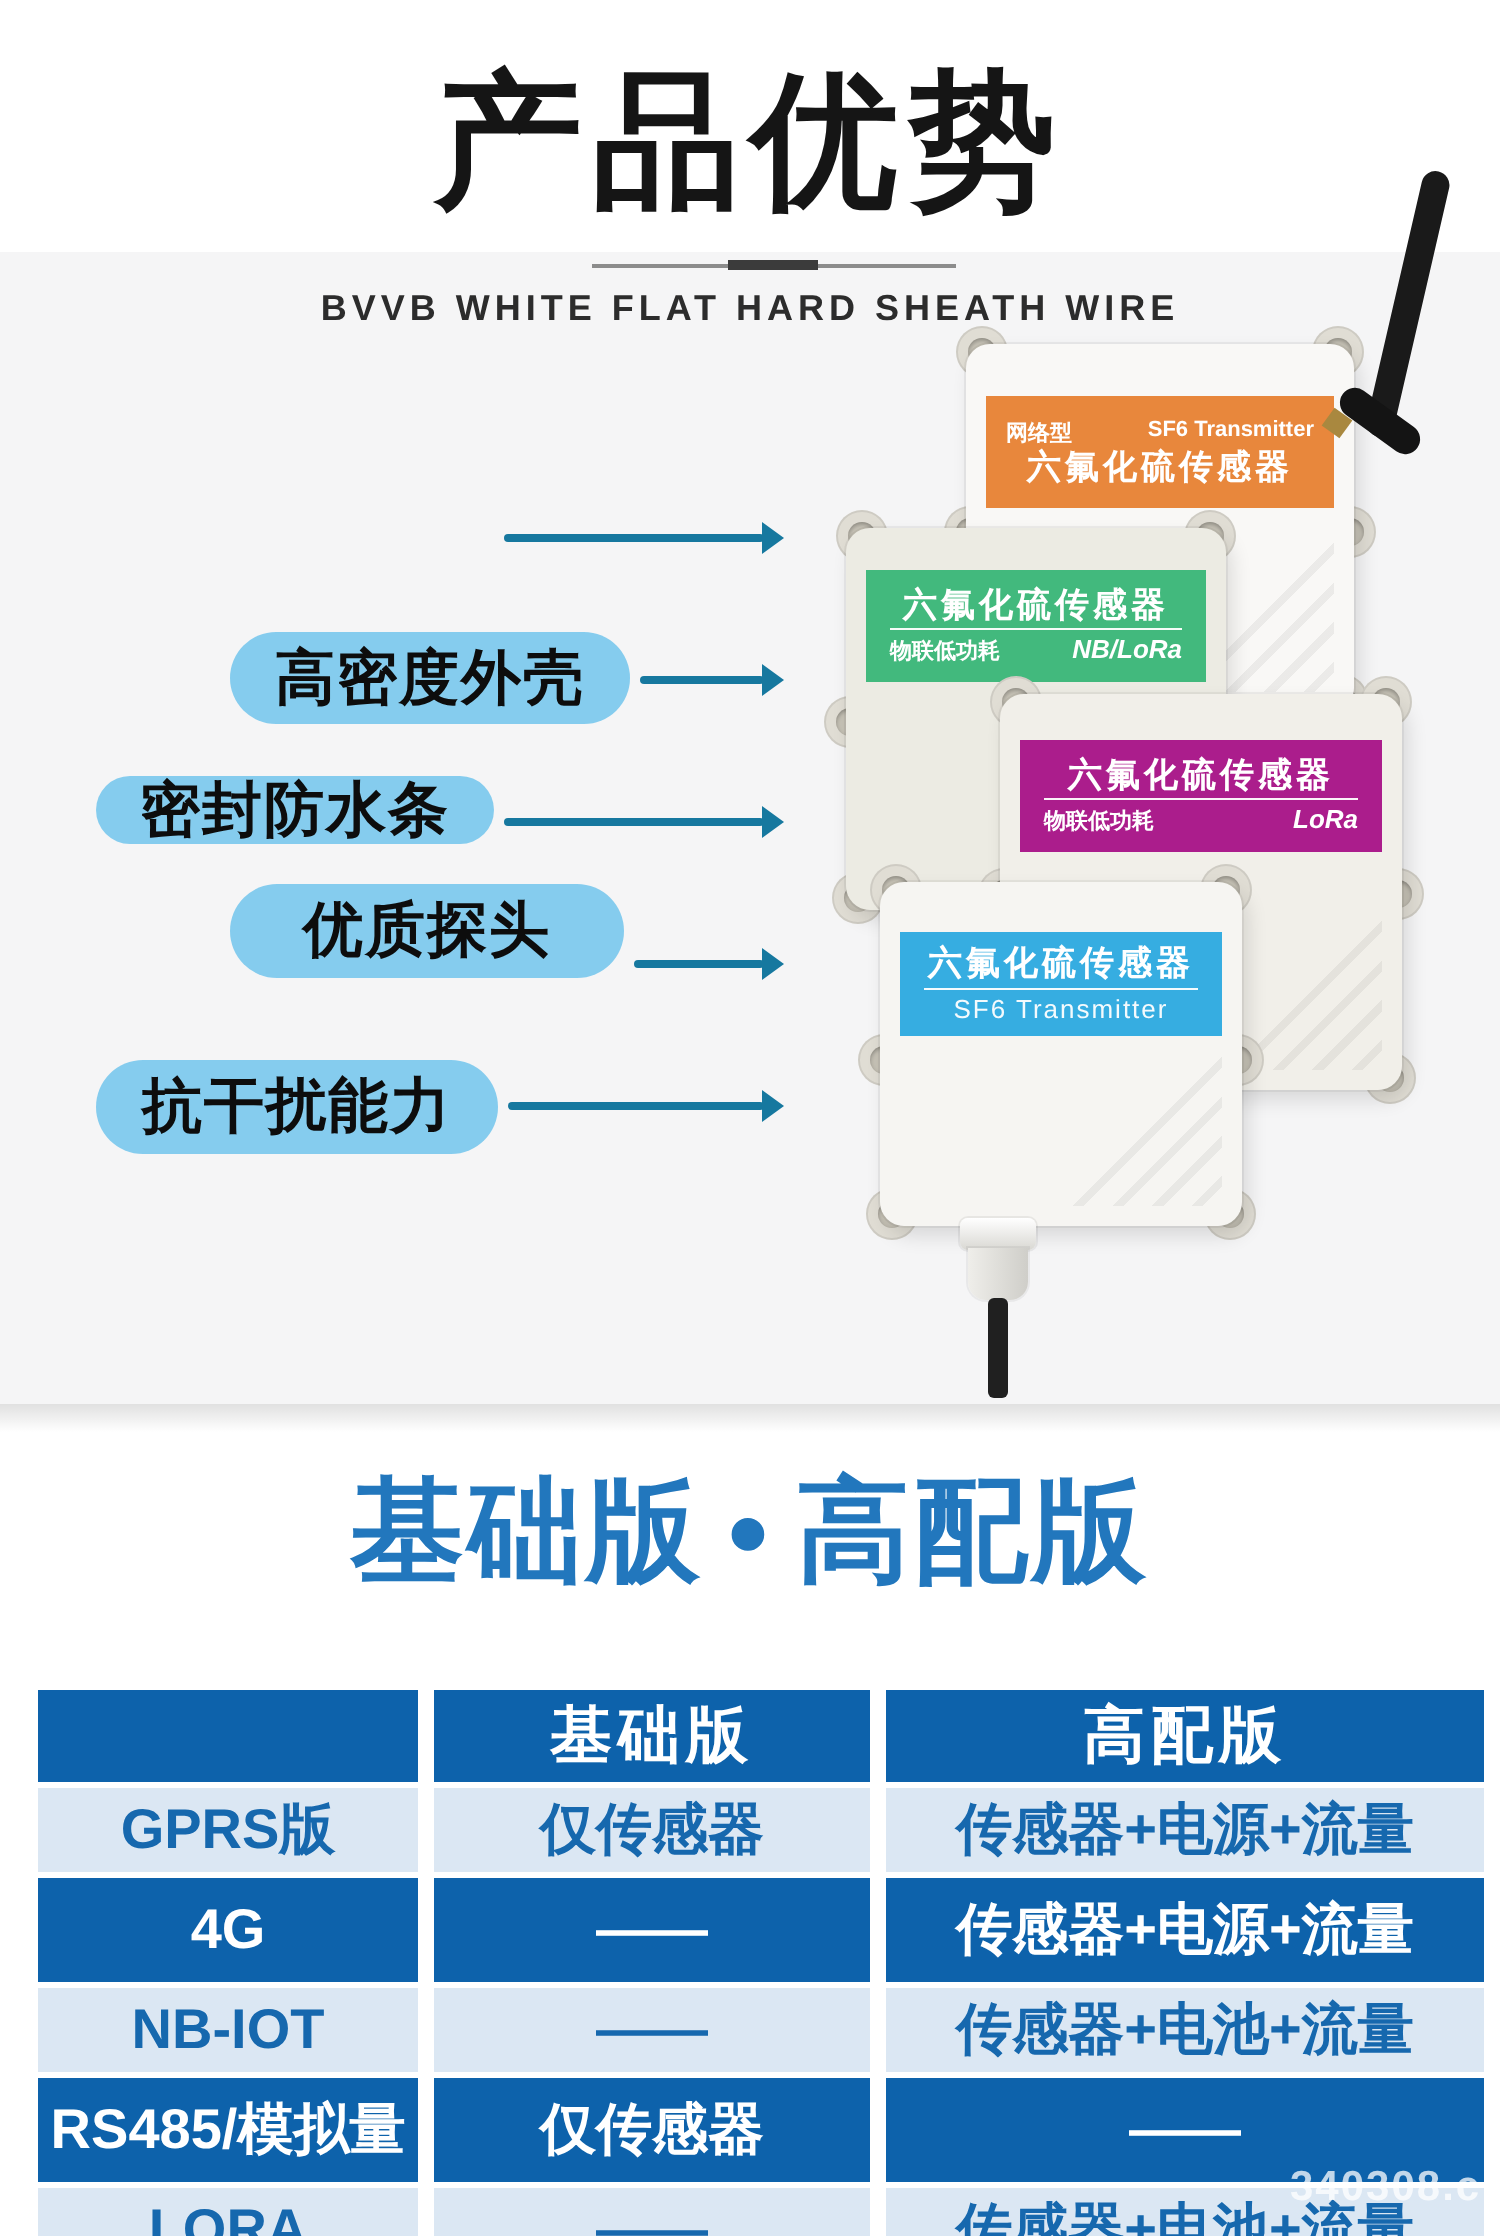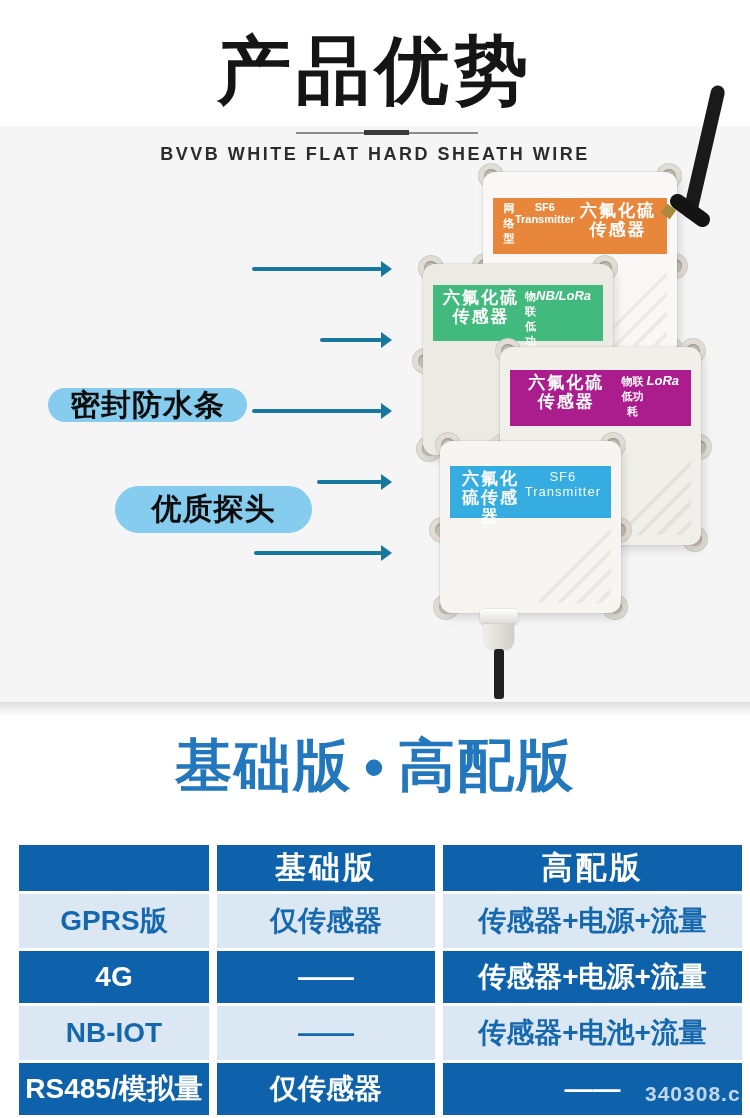--- a/index.html
+++ b/index.html
@@ -34,21 +34,21 @@
         box-shadow:inset 0 0 0 1px rgba(0,0,0,0.08);}
   .ear::after{content:"";position:absolute;left:6px;top:6px;width:14px;height:14px;border-radius:50%;
         background:#c6c2b6;box-shadow:inset 0 1px 2px rgba(0,0,0,0.3);}
   .e-tl{left:-5px;top:-9px;} .e-tr{right:-5px;top:-9px;}
   .e-ml{left:-11px;top:44%;} .e-mr{right:-11px;top:44%;}
   .e-bl{left:-7px;bottom:-7px;} .e-br{right:-7px;bottom:-7px;}
   .grooves{position:absolute;right:10px;bottom:10px;width:84px;height:84px;
         background:repeating-linear-gradient(135deg,rgba(0,0,0,0) 0 10px,rgba(0,0,0,0.055) 10px 14px);
         clip-path:polygon(100% 0,100% 100%,0 100%);}
   .band{position:absolute;left:10px;right:10px;color:#fff;text-align:center;
-        display:flex;flex-direction:row;justify-content:center;box-sizing:border-box;}
+        display:flex;flex-direction:column;justify-content:center;box-sizing:border-box;}
   .band-title{font-size:17px;font-weight:bold;letter-spacing:2px;line-height:1.12;}
   .band-row{display:flex;justify-content:space-between;font-size:11px;font-weight:bold;padding:0 2px;}
   .band-rule{height:1px;background:rgba(255,255,255,0.95);margin:2px 2px;}
   .band-foot{display:flex;justify-content:space-between;align-items:baseline;
         font-size:11px;font-weight:bold;padding:0 2px;}
   .band-foot .brand{font-size:13px;font-style:italic;}
   .band-orange{top:26px;height:56px;background:#e8873c;padding:3px 8px;}
   .band-green{top:21px;height:56px;background:#42b97d;padding:3px 10px;}
   .band-magenta{top:23px;height:56px;background:#ab1d8c;padding:3px 10px;}
   .band-blue{top:25px;height:52px;background:#36ade1;padding:3px 10px;}
@@ -68,42 +68,42 @@
   .cable{position:absolute;left:494px;top:649px;width:10px;height:50px;background:#202020;
         border-radius:3px;z-index:4;}
 
   
   .pill{position:absolute;z-index:5;background:#85ccee;border-radius:24px;display:flex;
         align-items:center;justify-content:center;color:#0d0d0d;font-weight:bold;
         font-size:30px;letter-spacing:1px;}
   .p1{left:50px;top:245px;width:197px;height:47px;}
   .p2{left:115px;top:316px;width:200px;height:46px;}
   .p3{left:48px;top:388px;width:199px;height:34px;}
-  .p4{left:115px;top:486px;width:197px;height:47px;}
+  .p4{left:115px;top:442px;width:197px;height:47px;}
   .p5{left:48px;top:530px;width:201px;height:47px;}
   .arrow{position:absolute;z-index:5;height:4px;background:#16789f;border-radius:2px;}
   .arrow::after{content:"";position:absolute;right:-10px;top:-6px;width:0;height:0;
         border-left:11px solid #16789f;border-top:8px solid transparent;border-bottom:8px solid transparent;}
   .a1{left:252px;top:267px;width:130px;}
   .a2{left:320px;top:338px;width:62px;}
   .a3{left:252px;top:409px;width:130px;}
   .a4{left:317px;top:480px;width:65px;}
   .a5{left:254px;top:551px;width:128px;}
 
   
   .section-title{position:absolute;top:728px;left:0;width:100%;display:flex;justify-content:center;
         align-items:center;font-size:57px;font-weight:900;color:#2277bd;letter-spacing:2px;}
   .section-title .dot{margin:0 12px;}
 
   
   .cmp{position:absolute;left:19px;top:845px;display:grid;
         grid-template-columns:190px 218px 299px;column-gap:8px;row-gap:3px;z-index:5;}
   .cell{display:flex;align-items:center;justify-content:center;font-weight:bold;}
   .cell.h{height:46px;background:#0d62ab;color:#ffffff;font-size:31px;letter-spacing:3px;}
-  .cell.light{height:54px;background:#dbe7f3;color:#1668ae;font-size:28px;}
+  .cell.light{height:42px;background:#dbe7f3;color:#1668ae;font-size:28px;}
   .cell.dark{height:52px;background:#0d62ab;color:#ffffff;font-size:28px;}
 
   .watermark{position:absolute;left:645px;top:1082px;z-index:6;color:rgba(255,255,255,0.75);
         font-size:21px;font-weight:bold;letter-spacing:1px;white-space:nowrap;}
 </style>
 </head>
 <body>
 
 <div class="page">
 
@@ -188,22 +188,24 @@
       <div class="band-title">六氟化硫传感器</div>
       <div class="band-rule"></div>
       <div class="band-sub">SF6 Transmitter</div>
     </div>
     <div class="grooves"></div>
   </div>
   <div class="gland-cap"></div>
   <div class="gland-body"></div>
   <div class="cable"></div>
 
+  <div class="pill p2">高密度外壳</div>
   <div class="pill p3">密封防水条</div>
   <div class="pill p4">优质探头</div>
+  <div class="pill p5">抗干扰能力</div>
   <div class="arrow a1"></div>
   <div class="arrow a2"></div>
   <div class="arrow a3"></div>
   <div class="arrow a4"></div>
   <div class="arrow a5"></div>
 
   <div class="section-title">
     <span>基础版</span>
     <span class="dot">•</span>
     <span>高配版</span>

